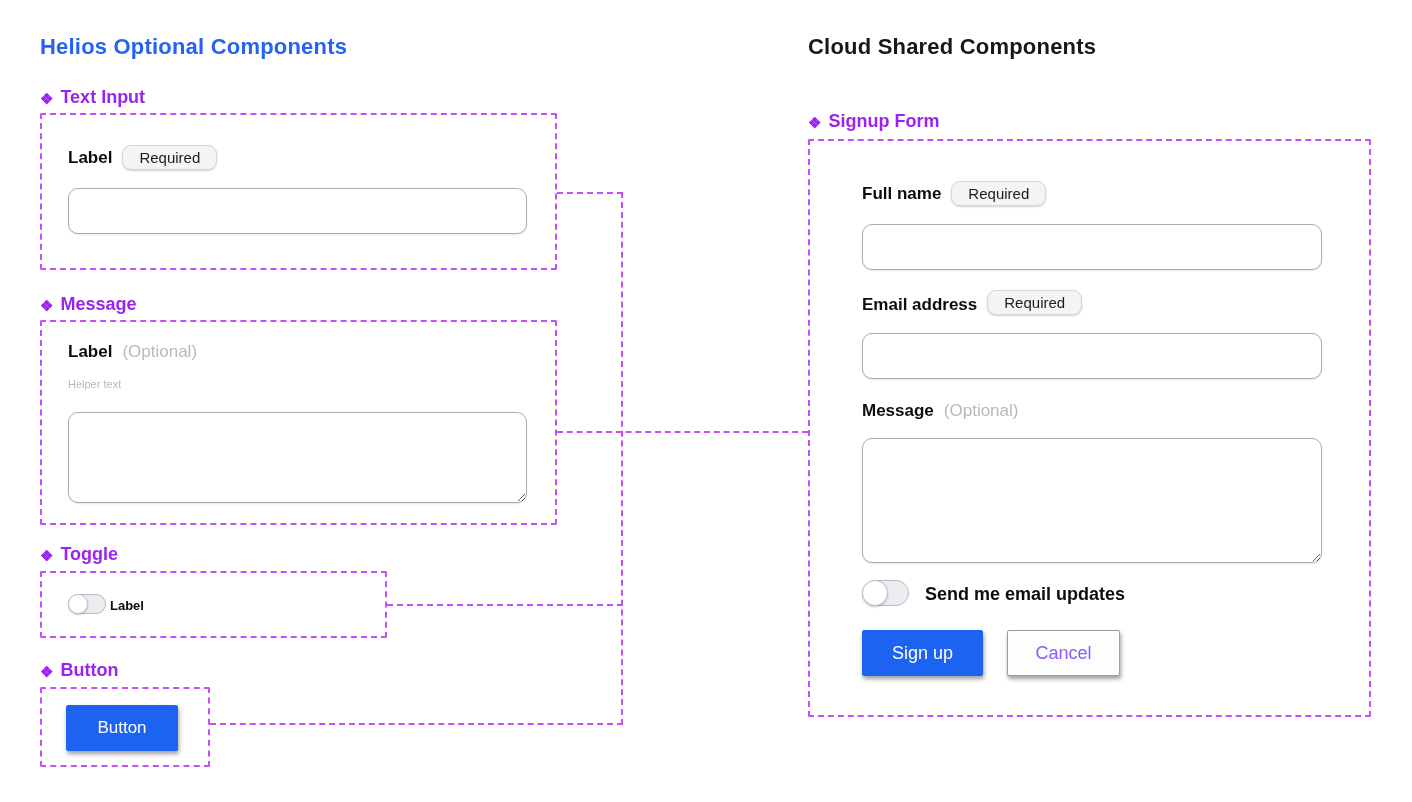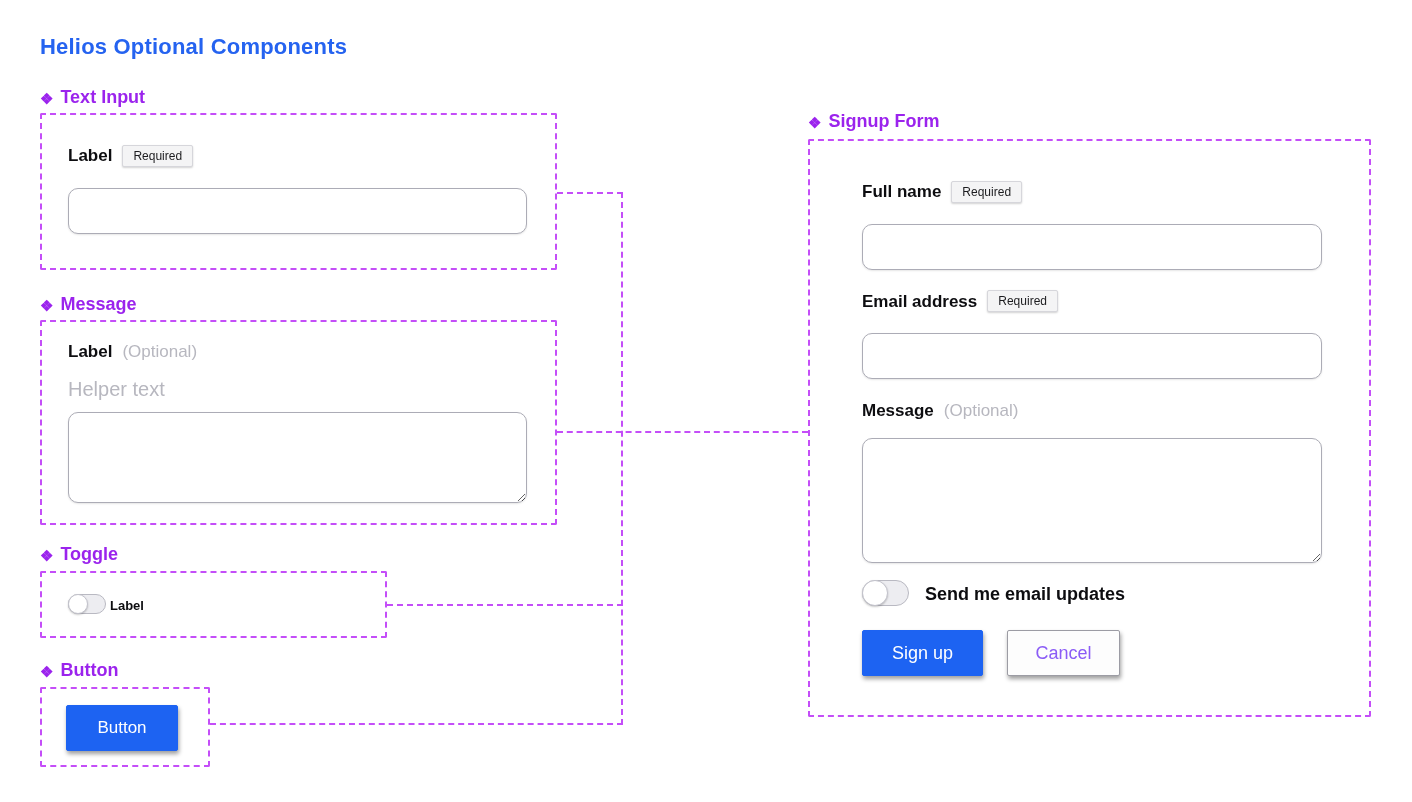--- a/index.html
+++ b/index.html
@@ -21,24 +21,24 @@
   
   .dash-box { position:absolute; border:2px dashed #c44ef8; border-radius:2px; }
   .conn-h { position:absolute; border-top:2px dashed #c44ef8; height:0; }
   .conn-v { position:absolute; border-left:2px dashed #c44ef8; width:0; }
 
   
   .field-label-row { position:absolute; display:flex; align-items:center; gap:10px; }
   .flabel { font-size:17px; font-weight:800; color:#0d0d10; }
   .muted  { font-size:17px; font-weight:400; color:#b7b7bf; }
   .badge {
-    display:inline-block; background:#f4f4f5; border:1px solid #d6d6db; border-radius:2px;
-    padding:3px 10px; font-size:12px; color:#1c1c1f; box-shadow:0 1px 2px rgba(0,0,0,.18);
+    display:inline-block; background:#f4f4f5; border:1px solid #d6d6db; border-radius:9px;
+    padding:3px 16px; font-size:15px; color:#1c1c1f; box-shadow:0 1px 2px rgba(0,0,0,.18);
   }
-  .helper { position:absolute; font-size:20px; color:#b7b7bf; }
+  .helper { position:absolute; font-size:11px; color:#b7b7bf; }
 
   .txt-input {
     position:absolute; background:#fff; border:1.5px solid #acacb6; border-radius:10px;
     box-shadow:0 1px 2px rgba(0,0,0,.10); font-family:"Liberation Sans",sans-serif; font-size:16px; padding:0 12px;
   }
   .txt-area {
     position:absolute; background:#fff; border:1.5px solid #acacb6; border-radius:10px;
     box-shadow:0 1px 2px rgba(0,0,0,.10); font-family:"Liberation Sans",sans-serif; font-size:16px; padding:8px 12px;
     resize:both;
   }
@@ -113,20 +113,21 @@
   <div class="dash-box" style="left:40px; top:687px; width:170px; height:80px;">
     <button class="btn btn-primary" style="left:24px; top:16px; width:112px; height:46px; font-size:17px;">Button</button>
   </div>
 
   <div class="conn-h" style="left:557px; top:192px; width:66px;"></div>
   <div class="conn-v" style="left:621px; top:192px; height:533px;"></div>
   <div class="conn-h" style="left:557px; top:431px; width:251px;"></div>
   <div class="conn-h" style="left:387px; top:604px; width:236px;"></div>
   <div class="conn-h" style="left:210px; top:723px; width:413px;"></div>
 
+  <div class="page-title title-right">Cloud Shared Components</div>
 
   <div class="comp-label" style="left:808px; top:111px;">
     <span class="cicon">❖</span>
     <span>Signup Form</span>
   </div>
 
   <div class="dash-box" style="left:808px; top:139px; width:563px; height:578px;">
 
     <div class="field-label-row" style="left:52px; top:40px;">
       <span class="flabel">Full name</span>

